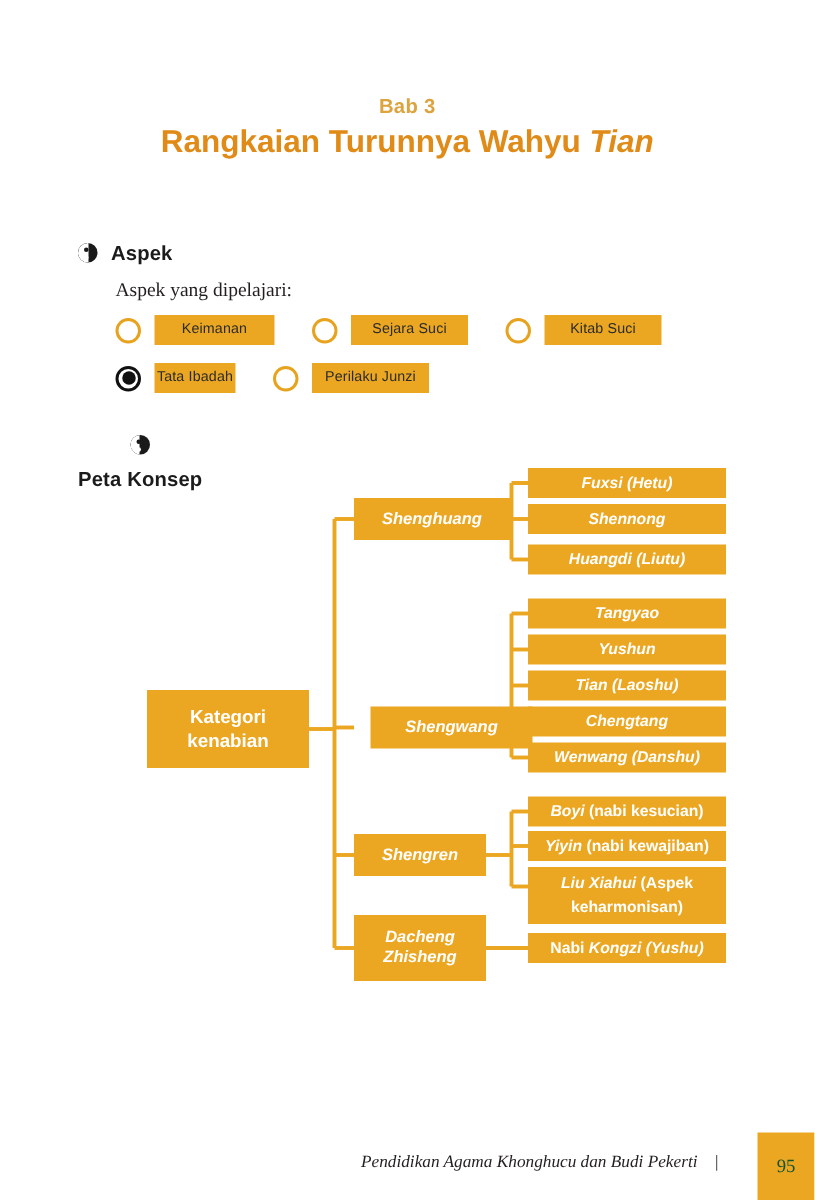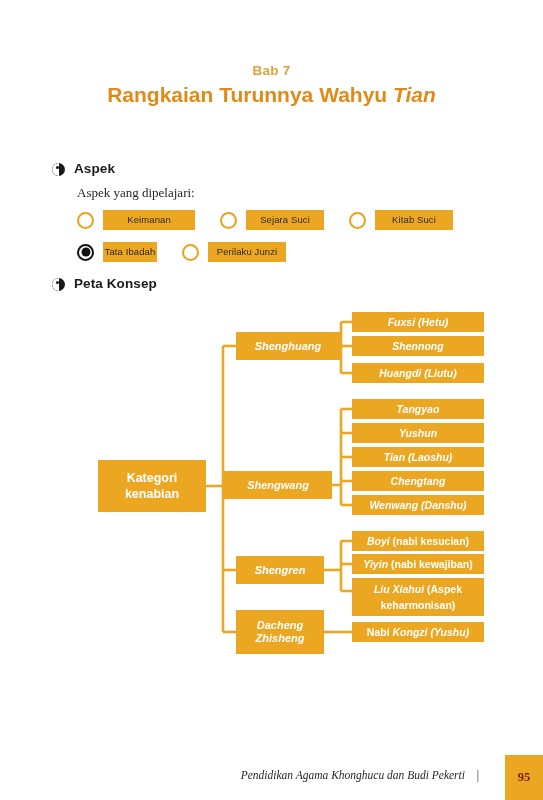--- a/index.html
+++ b/index.html
@@ -19,23 +19,23 @@
     font-size:13.5px;font-weight:bold;color:#dca33f;letter-spacing:.2px;
     line-height:17px;
   }
   .chapter-title{
     font-size:21px;font-weight:bold;color:#e08a17;
     line-height:28px;margin-top:2px;white-space:nowrap;
   }
   .chapter-title .it{font-style:italic;}
 
   
-  .section{position:absolute;display:flex;align-items:flex-end;gap:9px;}
+  .section{position:absolute;display:flex;align-items:center;gap:9px;}
   .sec-aspek{left:52px;top:161px;}
-  .sec-peta{left:52px;top:276px;}
+  .sec-peta{left:52px;top:290px;flex-direction:column;}
   .yinyang{
     width:13px;height:13px;border-radius:50%;
     background:#1a1a1a;position:relative;flex:0 0 auto;
     overflow:hidden;
   }
   .yinyang::before{
     content:"";position:absolute;left:0;top:0;width:6.5px;height:13px;
     background:#ffffff;border-radius:13px 0 0 13px;
   }
   .yinyang::after{
@@ -107,44 +107,44 @@
   .footer-sep{
     position:absolute;right:64px;top:14px;
     font-family:"Liberation Serif", serif;
     font-size:11.5px;color:#231f20;
   }
   .page-num-box{
     position:absolute;right:0;top:0;width:38px;height:45px;
     background:#eba722;
     display:flex;align-items:center;justify-content:center;
     font-family:"Liberation Serif", serif;
-    font-size:12.5px;font-weight:bold;color:#7f1d1d;
+    font-size:12.5px;font-weight:normal;color:#14532d;
   }
 </style>
 </head>
 <body>
 
 <div class="page">
 
   <div class="title-block">
-    <div class="bab">Bab 7</div>
+    <div class="bab">Bab 3</div>
     <div class="chapter-title"><span>Rangkaian Turunnya Wahyu </span><span class="it">Tian</span></div>
   </div>
 
   <div class="section sec-aspek">
     <span class="yinyang"></span>
     <span class="sec-label">Aspek</span>
   </div>
 
   <div class="aspek-sub">Aspek yang dipelajari:</div>
 
   <div class="radio-row row1">
     <div class="radio-item">
       <span class="radio"></span>
-      <span class="pill" style="width:92px">Keimanan</span>
+      <span class="pill" style="width:80px">Keimanan</span>
     </div>
     <div class="radio-item" style="margin-left:25px">
       <span class="radio"></span>
       <span class="pill" style="width:78px">Sejara Suci</span>
     </div>
     <div class="radio-item" style="margin-left:25px">
       <span class="radio"></span>
       <span class="pill" style="width:78px">Kitab Suci</span>
     </div>
   </div>
@@ -206,21 +206,21 @@
     <div class="node root" style="left:98px;top:164px;width:108px;height:52px">
       <div>
         <span>Kategori</span><br>
         <span>kenabian</span>
       </div>
     </div>
 
     <div class="node cat" style="left:236px;top:36px;width:104px;height:28px">
       <span>Shenghuang</span>
     </div>
-    <div class="node cat" style="left:224px;top:175px;width:108px;height:28px">
+    <div class="node cat" style="left:247px;top:175px;width:108px;height:28px">
       <span>Shengwang</span>
     </div>
     <div class="node cat" style="left:236px;top:260px;width:88px;height:28px">
       <span>Shengren</span>
     </div>
     <div class="node cat" style="left:236px;top:314px;width:88px;height:44px">
       <div>
         <span>Dacheng</span><br>
         <span>Zhisheng</span>
       </div>

